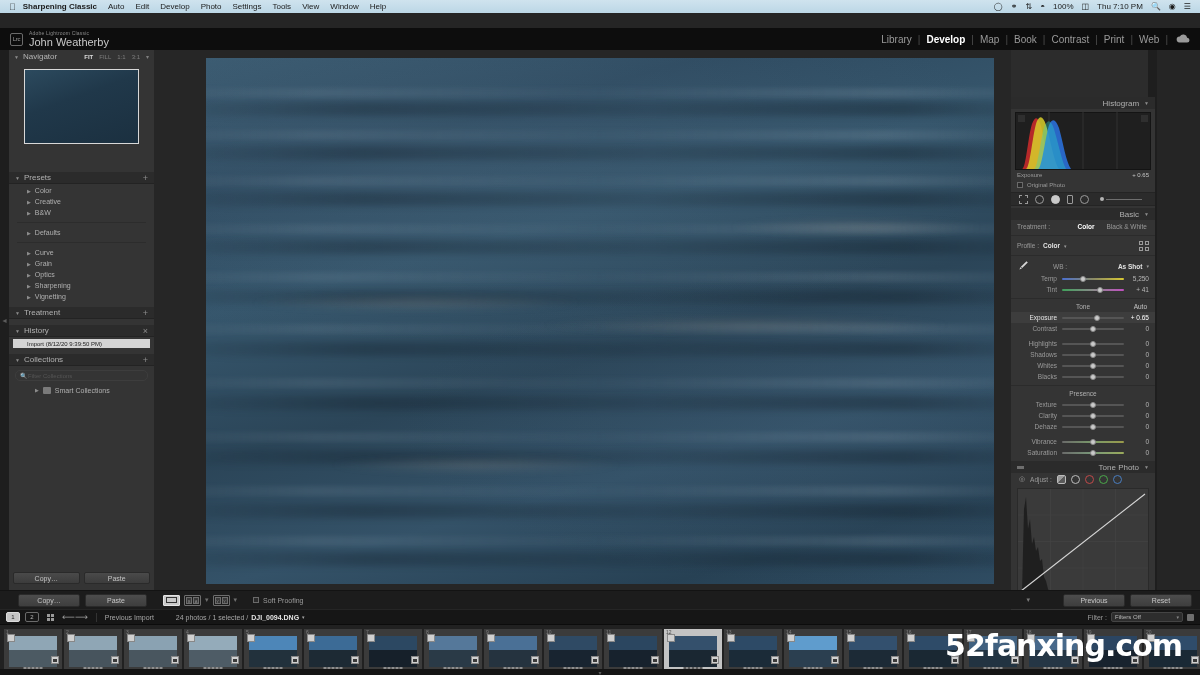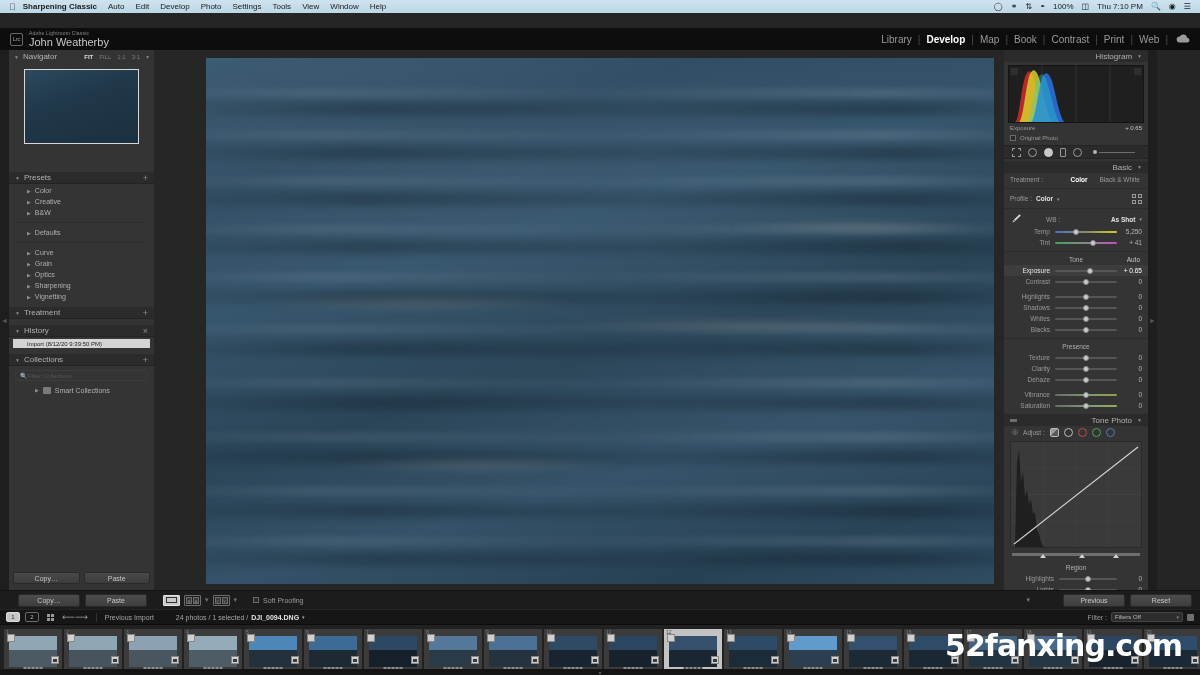--- a/index.html
+++ b/index.html
@@ -59,21 +59,21 @@
   .modules .mod { color: #9a9a9a; padding: 0 6px; }
   .modules .mod.active { color: #ffffff; font-weight: bold; }
   .modules .sep { color: #4d4d4d; }
   .cloud-ico { margin-left: 8px; }
 
   
   .body { position: absolute; left: 0; top: 50px; width: 1157px; height: 540px; background: #2c2c2c; }
 
   .sidepanel { position: absolute; top: 0; width: 145px; height: 540px; background: #343434; overflow: hidden; }
   .sidepanel.left { left: 9px; }
-  .sidepanel.right { right: 9px; width: 144px; }
+  .sidepanel.right { right: 2px; width: 144px; margin-top: 47px; }
   .gutter { position:absolute; top:0; width:9px; height:540px; background:#1e1e1e; display:flex; align-items:center; justify-content:center; }
   .gutter.l { left:0; } .gutter.r { right:0; }
   .gutter .arrow { color:#5c5c5c; font-size:7px; }
 
   .panel-header {
     height: 12px; display: flex; align-items: center; padding: 0 6px;
     font-size: 8px; color: #b0b0b0; background: #2b2b2b;
     border-bottom: 1px solid #232323;
   }
   .panel-header .tri { font-size: 5px; color: #8c8c8c; margin-right: 4px; }

